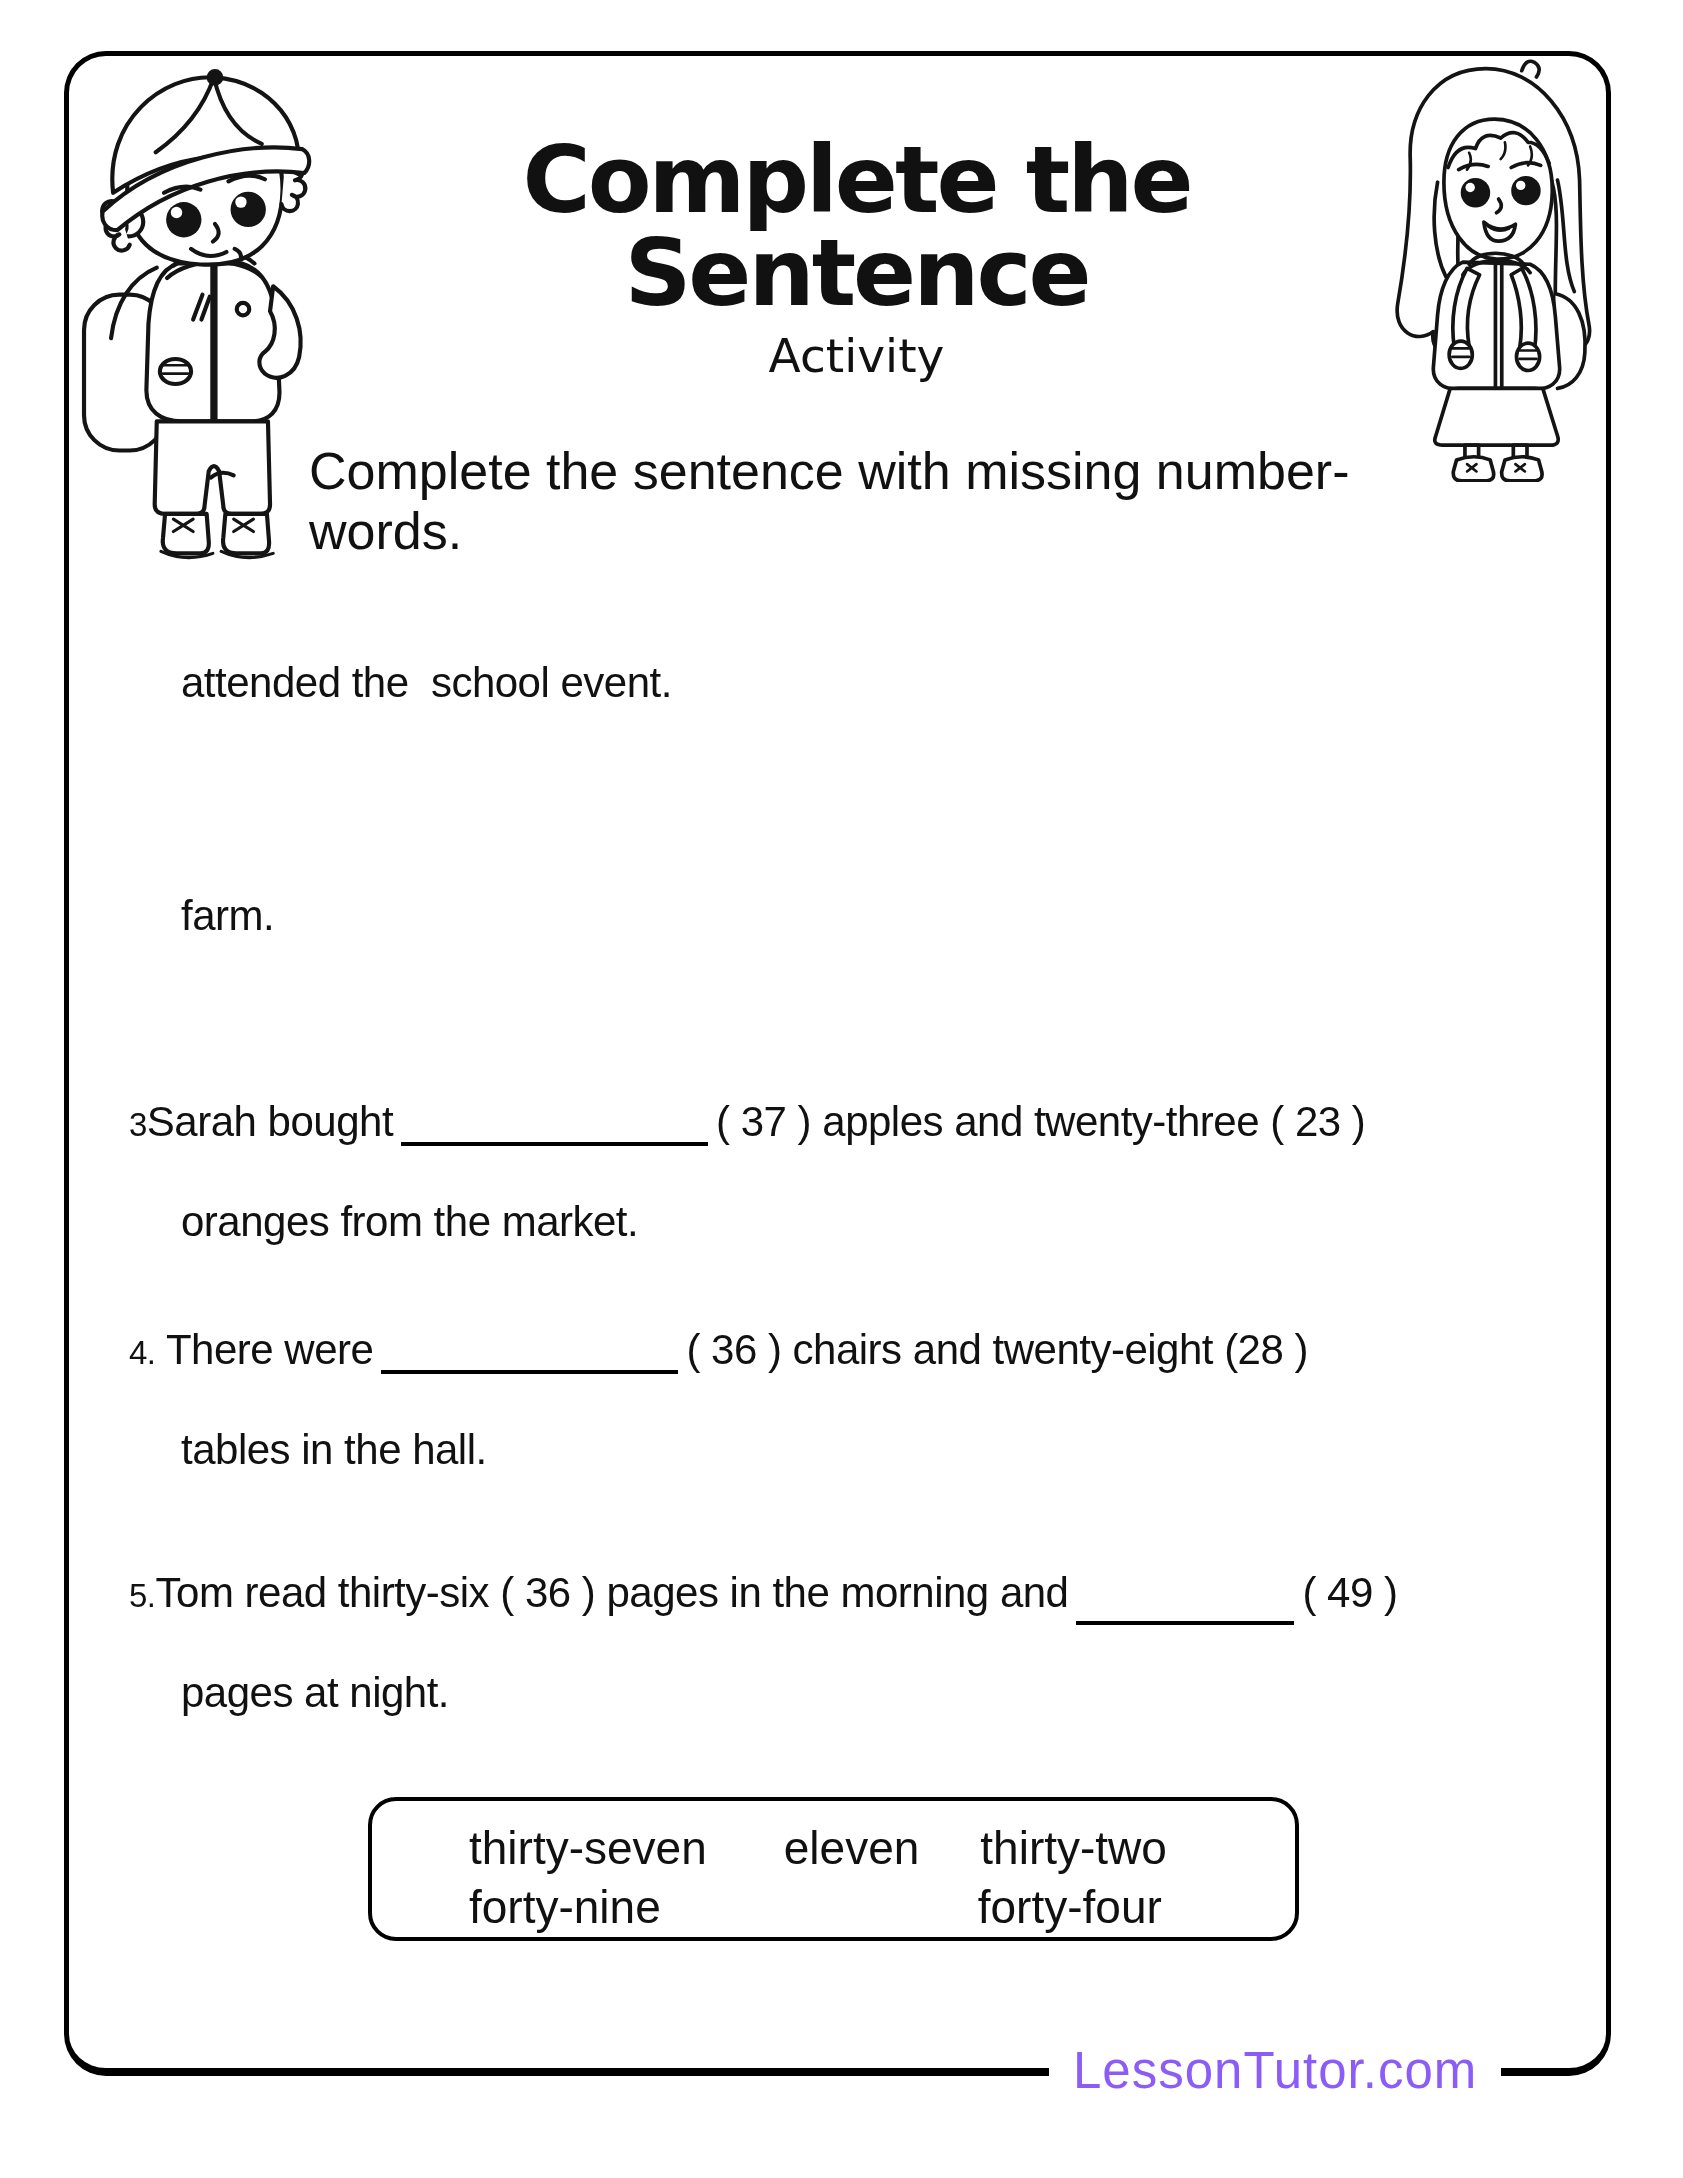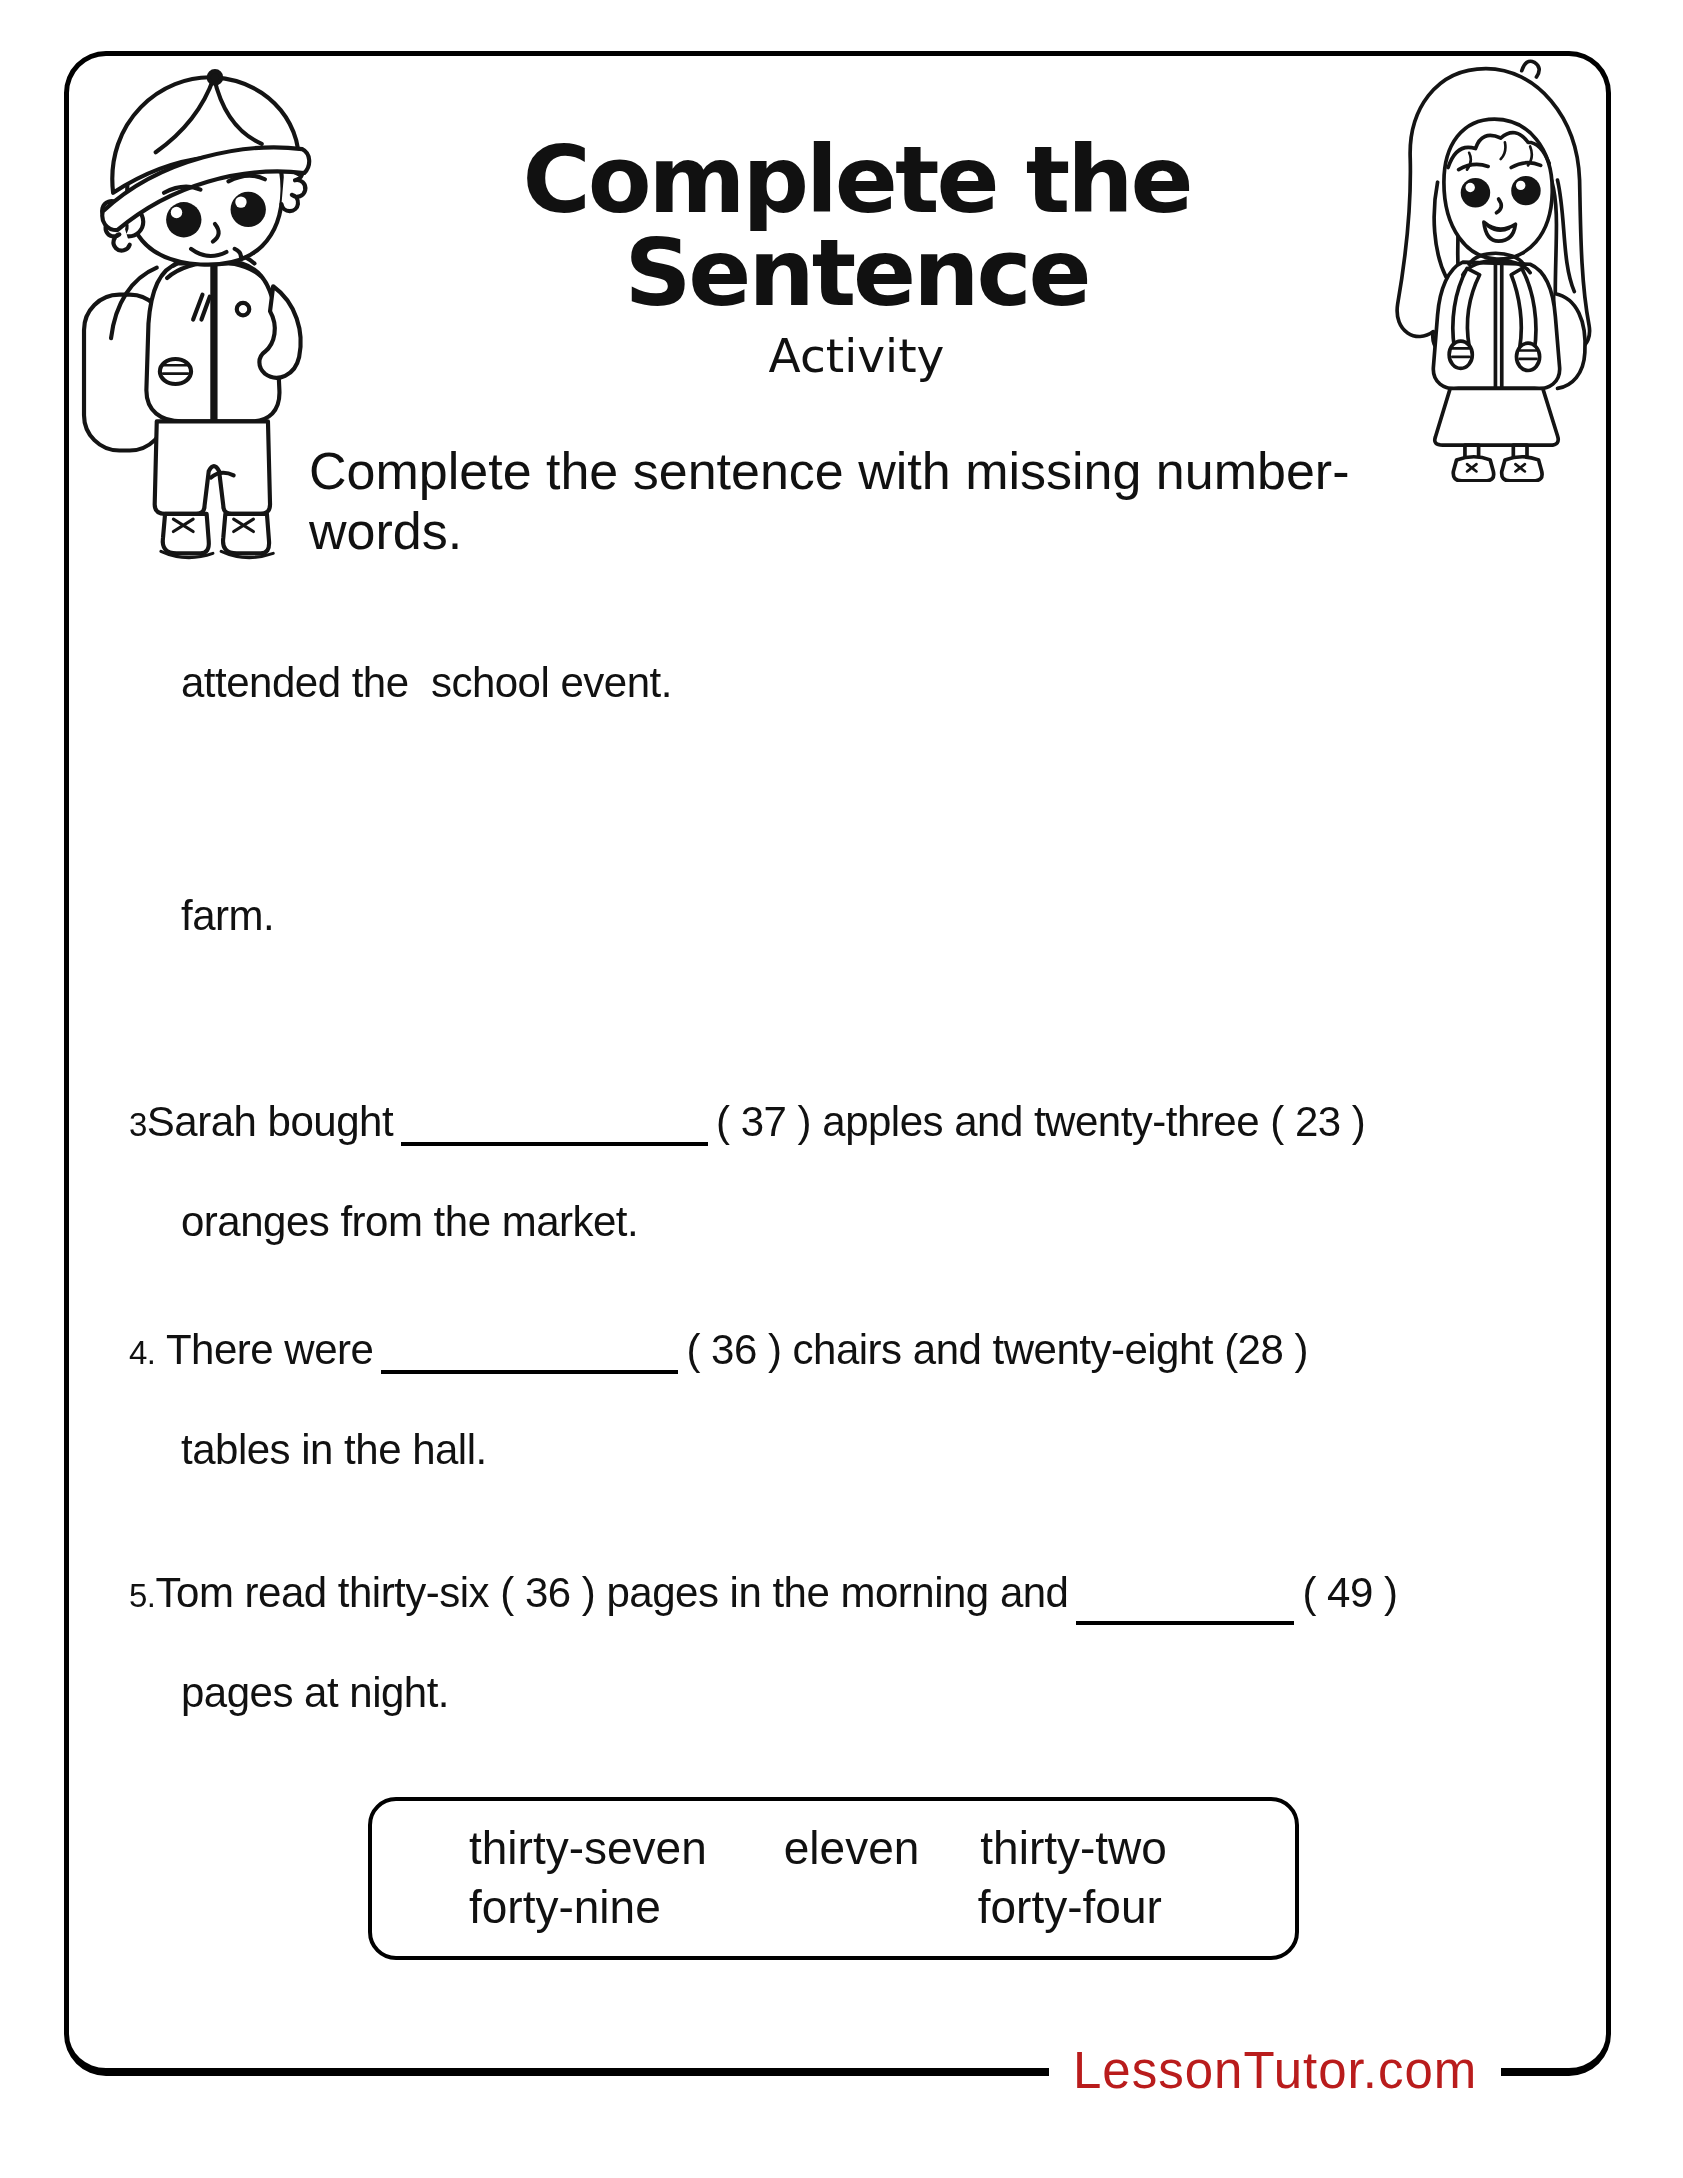--- a/index.html
+++ b/index.html
@@ -29,28 +29,28 @@
   .question{position:absolute;left:129px;width:1455px;z-index:2;font-size:42px;letter-spacing:-0.5px;}
   .q-line{line-height:61px;white-space:nowrap;}
   .q-line2{line-height:61px;padding-left:52px;margin-top:36px;}
   .q-num{font-size:33px;}
   .blank{
     display:inline-block;height:30px;border-bottom:4px solid #000;
     transform:translateY(10px);margin:0 8px;
   }
   .blank.low{transform:translateY(18px);}
   .word-bank{
-    position:absolute;left:368px;top:1797px;width:931px;height:163px;
+    position:absolute;left:368px;top:1797px;width:931px;height:144px;
     border:4px solid #000;border-radius:28px;box-sizing:border-box;
     padding:18px 0 0 97px;font-size:46px;z-index:2;
   }
   .wb-row{line-height:59px;white-space:nowrap;}
   .footer{
     position:absolute;left:1049px;top:2039px;z-index:5;background:#fff;
-    padding:0 24px;font-size:51px;letter-spacing:1px;line-height:63px;color:#b91c1c;
+    padding:0 24px;font-size:51px;letter-spacing:1px;line-height:63px;color:#8b5cf6;
   }
 </style>
 </head>
 <body>
 
 <div class="frame"></div>
 
 <svg class="illu" style="left:57px;top:45px" width="265" height="520" viewBox="0 0 255 500" fill="none" stroke="#141414" stroke-width="4" stroke-linecap="round" stroke-linejoin="round">
   <rect x="26" y="240" width="78" height="150" rx="34" fill="#fff"></rect>
   <path d="M96,214 C72,224 56,248 52,282"></path>

